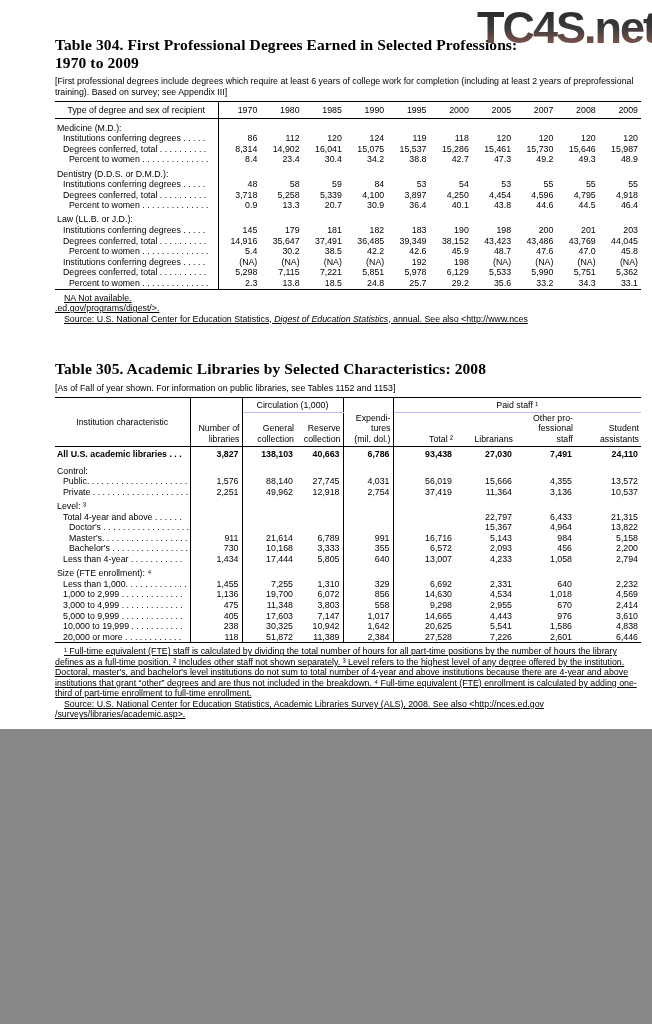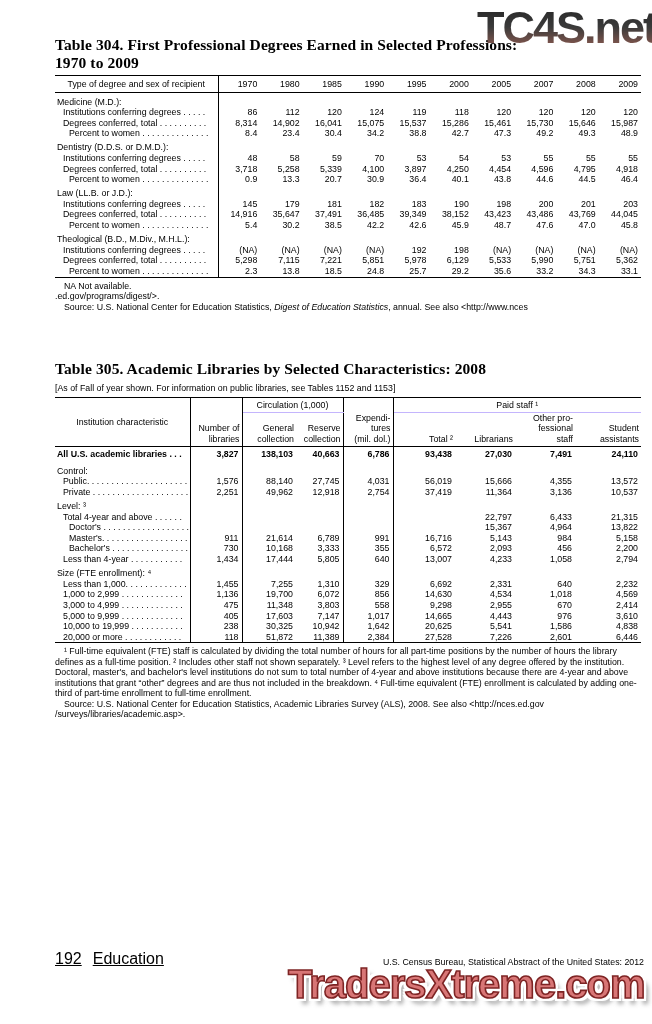--- a/index.html
+++ b/index.html
@@ -1,16 +1,16 @@
 <!DOCTYPE html>
 <html><head>
 <meta charset="utf-8">
 <style>
   html,body{margin:0;padding:0;background:#888;}
-  .page{position:relative;width:652px;height:1024px;background:#ffffff;overflow:hidden;
+  .page{position:relative;width:652px;height:729px;background:#ffffff;overflow:hidden;
         font-family:"Liberation Sans",sans-serif;color:#000;}
   .block{position:absolute;left:55px;width:586px;}
   .t304{top:36px;}
   .t305{top:360px;}
   .tbl-title{font-family:"Liberation Serif",serif;font-weight:bold;font-size:15.5px;line-height:17.5px;letter-spacing:.1px;}
   .tbl-note{font-size:8.8px;line-height:10.6px;margin-top:5px;}
   table{border-collapse:collapse;table-layout:fixed;width:586px;margin-top:4px;
         border-top:1.2px solid #000;border-bottom:1.8px solid #000;}
   th,td{font-size:8.8px;font-weight:normal;padding:0;overflow:hidden;white-space:nowrap;}
   
@@ -26,21 +26,21 @@
   
   td{line-height:10.6px;}
   td.lbl{text-align:left;border-right:1px solid #000;}
   td.v{text-align:right;padding-right:3px;}
   #tbl305 td.v.br{border-right:1px solid #000;}
   tr.grp td{padding-top:3.5px;}
   tr.bold td{font-weight:bold;padding-top:2.5px;padding-bottom:2.5px;}
   
   .fn{font-size:8.8px;line-height:10.5px;}
   .fn.ind{text-indent:9px;}
-  .notes{margin-top:3px;}
+  .notes{margin-top:3px;text-decoration:underline;}
   
   .footer-left{position:absolute;left:55px;top:950px;font-size:16px;text-decoration:underline;}
   .footer-left .sec{margin-left:11px;}
   .footer-src{position:absolute;right:8px;top:957px;font-size:8.8px;}
   
   .wm{position:absolute;z-index:9;pointer-events:none;}
   .wm-top{top:2px;right:-4px;font-size:45px;font-weight:900;letter-spacing:-2px;
           font-family:"Liberation Sans",sans-serif;color:#4a413e;}
   @supports (-webkit-background-clip:text){
     .wm-top{background:linear-gradient(180deg,#2d2d2d 20%,#3a3a3a 48%,#8a5a50 88%);
@@ -63,20 +63,21 @@
 
 <div class="page">
 
   <div class="wm wm-top">TC4S.net</div>
 
   <section class="block t304">
     <div class="tbl-title">
       <span>Table 304. First Professional Degrees Earned in Selected Professions:</span><br>
       <span>1970 to 2009</span>
     </div>
+    <div class="tbl-note">[First professional degrees include degrees which require at least 6 years of college work for completion (including at least 2 years of preprofessional training). Based on survey; see Appendix III]</div>
 
     <table id="tbl304">
       <colgroup>
         <col style="width:163px">
         <col style="width:42.3px">
           <col style="width:42.3px">
           <col style="width:42.3px">
           <col style="width:42.3px">
           <col style="width:42.3px">
         <col style="width:42.3px">
@@ -164,21 +165,21 @@
             <td class="v"></td>
             <td class="v"></td>
             <td class="v"></td>
             <td class="v"></td>
           </tr>
           <tr>
             <td class="lbl" style="padding-left: 8px;">Institutions conferring degrees  . . . . .</td>
             <td class="v">48</td>
             <td class="v">58</td>
             <td class="v">59</td>
-            <td class="v">70</td>
+            <td class="v">84</td>
             <td class="v">53</td>
             <td class="v">54</td>
             <td class="v">53</td>
             <td class="v">55</td>
             <td class="v">55</td>
             <td class="v">55</td>
           </tr>
           <tr>
             <td class="lbl" style="padding-left: 8px;">Degrees conferred, total . . . . . . . . . .</td>
             <td class="v">3,718</td>
@@ -249,33 +250,20 @@
             <td class="v">5.4</td>
             <td class="v">30.2</td>
             <td class="v">38.5</td>
             <td class="v">42.2</td>
             <td class="v">42.6</td>
             <td class="v">45.9</td>
             <td class="v">48.7</td>
             <td class="v">47.6</td>
             <td class="v">47.0</td>
             <td class="v">45.8</td>
-          </tr>
-          <tr class="grp">
-            <td class="lbl" style="padding-left: 2px;">Theological (B.D., M.Div., M.H.L.):</td>
-            <td class="v"></td>
-            <td class="v"></td>
-            <td class="v"></td>
-            <td class="v"></td>
-            <td class="v"></td>
-            <td class="v"></td>
-            <td class="v"></td>
-            <td class="v"></td>
-            <td class="v"></td>
-            <td class="v"></td>
           </tr>
           <tr>
             <td class="lbl" style="padding-left: 8px;">Institutions conferring degrees  . . . . .</td>
             <td class="v">(NA)</td>
             <td class="v">(NA)</td>
             <td class="v">(NA)</td>
             <td class="v">(NA)</td>
             <td class="v">192</td>
             <td class="v">198</td>
             <td class="v">(NA)</td>

